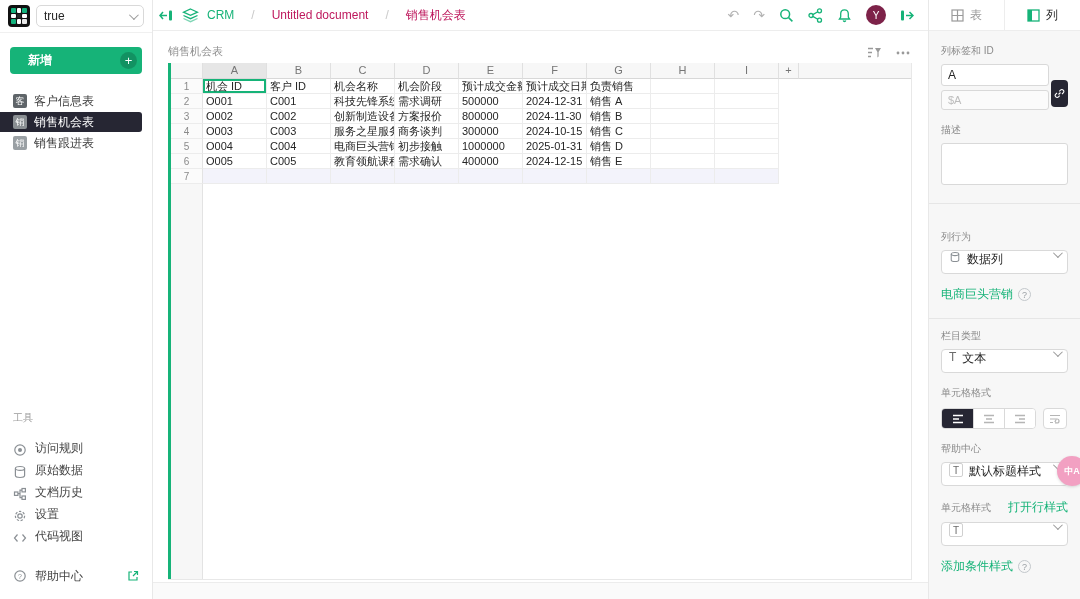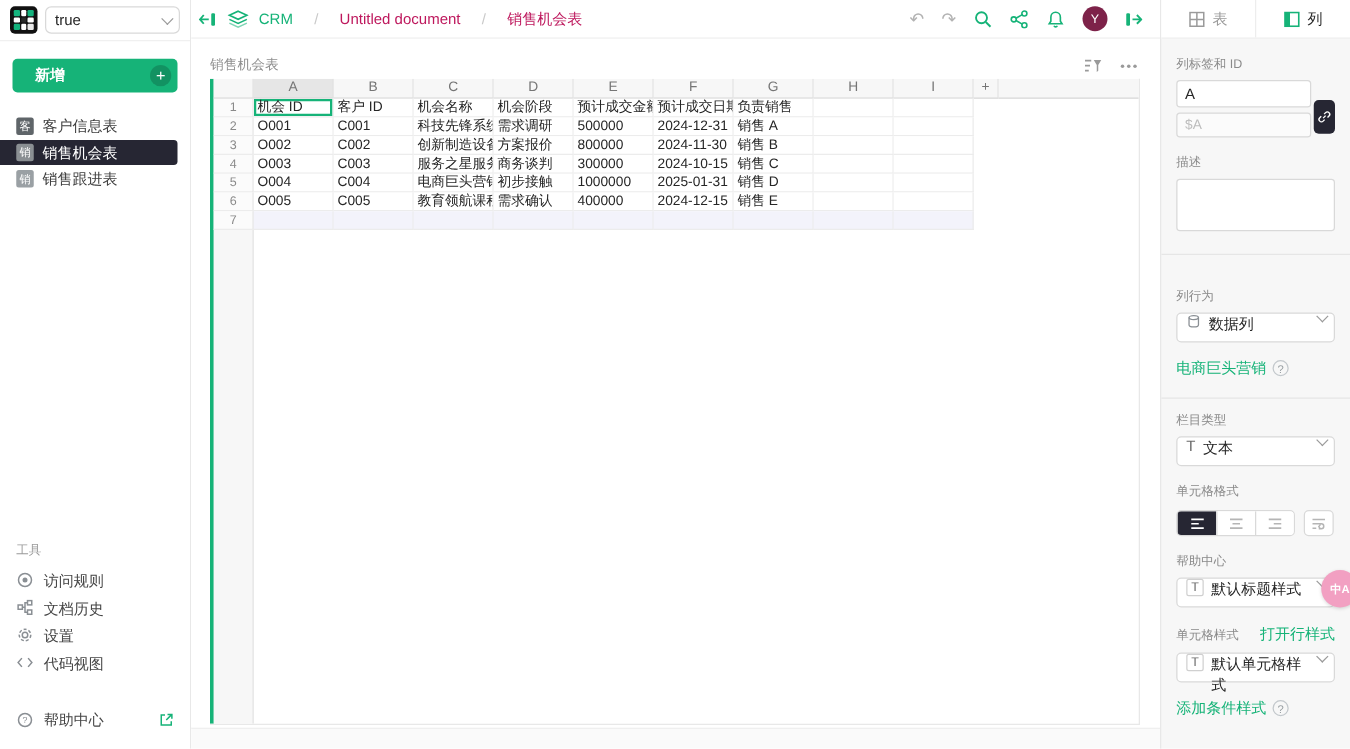--- a/index.html
+++ b/index.html
@@ -16,21 +16,21 @@
   .ws-dd { flex:1; height:22px; border:1px solid #d9d9d9; border-radius:5px; background:#fff; display:flex; align-items:center; padding:0 7px; justify-content:space-between; font-size:12px; color:#262626; cursor:pointer; }
   .chev { width:7px; height:7px; border-right:1.4px solid #9a9a9a; border-bottom:1.4px solid #9a9a9a; transform:rotate(45deg) translateY(-2px); }
   .add-btn { margin:14px 10px 0 10px; height:27px; background:var(--accent); border-radius:4px; color:#fff; font-weight:bold; font-size:12px; display:flex; align-items:center; padding:0 5px 0 18px; justify-content:space-between; cursor:pointer; border:none; }
   .add-plus { width:17px; height:17px; border-radius:50%; background:rgba(0,0,0,.18); color:#fff; display:flex; align-items:center; justify-content:center; font-size:13px; font-weight:normal; line-height:1; }
   .pages { margin-top:16px; }
   .page-item { height:20px; display:flex; align-items:center; gap:7px; padding:0 0 0 13px; margin:1px 0; color:#3d3d3d; cursor:pointer; }
   .page-item .tbl-ic { width:14px; height:14px; border-radius:2px; color:#fff; font-size:9px; display:flex; align-items:center; justify-content:center; flex:0 0 14px; }
   .page-item.selected { background:var(--darksel); color:#fff; border-radius:0 3px 3px 0; margin-right:10px; }
   .tools { margin-top:auto; padding:0 0 4px 13px; }
   .tools-label { color:#9a9a9a; font-size:10px; margin-bottom:10px; }
-  .tool-item { height:22px; display:flex; align-items:flex-start; gap:8px; color:#454545; cursor:pointer; font-size:12px; }
+  .tool-item { height:22px; display:flex; align-items:flex-end; gap:8px; color:#454545; cursor:pointer; font-size:12px; }
   .tool-item svg, .help-row svg { flex:0 0 14px; }
   .help-row { height:30px; display:flex; align-items:center; gap:8px; padding:0 12px 0 13px; margin:12px 0 8px 0; color:#454545; cursor:pointer; }
   .help-spacer { flex:1; }
   .gray-ic { stroke:#8a8f94; fill:none; stroke-width:1.2; }
 
   
   .main { flex:1; display:flex; flex-direction:column; min-width:0; background:#fff; }
   .topbar { height:31px; flex:0 0 31px; border-bottom:1px solid #ededed; display:flex; align-items:center; padding:0 14px 0 6px; gap:8px; background:#fff; }
   .crumb { display:flex; align-items:center; gap:17px; font-size:12px; }
   .crumb .org { color:var(--accent); cursor:pointer; }
@@ -139,20 +139,27 @@
       <div class="tools-label">工具</div>
       <div class="tool-item">
         <svg width="14" height="14" viewBox="0 0 14 14">
             <circle class="gray-ic" cx="7" cy="7" r="5.2"></circle>
             <circle cx="7" cy="7" r="2" fill="#8a8f94"></circle>
           </svg>
         <span>访问规则</span>
       </div>
       <div class="tool-item">
         <svg width="14" height="14" viewBox="0 0 14 14">
+            <ellipse class="gray-ic" cx="7" cy="3.4" rx="4.6" ry="1.9"></ellipse>
+            <path class="gray-ic" d="M2.4 3.4 v7.2 c0 1 2 1.9 4.6 1.9 s4.6-.9 4.6-1.9 V3.4"></path>
+          </svg>
+        <span>原始数据</span>
+      </div>
+      <div class="tool-item">
+        <svg width="14" height="14" viewBox="0 0 14 14">
             <rect class="gray-ic" x="1.5" y="5" width="3.4" height="3.4"></rect>
             <rect class="gray-ic" x="9" y="1.5" width="3.4" height="3.4"></rect>
             <rect class="gray-ic" x="9" y="9" width="3.4" height="3.4"></rect>
             <path class="gray-ic" d="M5 6.7 h2 M7 6.7 V3.2 h2 M7 6.7 v4 h2"></path>
           </svg>
         <span>文档历史</span>
       </div>
       <div class="tool-item">
         <svg width="14" height="14" viewBox="0 0 14 14">
             <circle class="gray-ic" cx="7" cy="7" r="2.2"></circle>
@@ -440,21 +447,20 @@
         <span>默认标题样式</span>
         <span class="chev"></span>
       </div>
 
       <div class="row-between">
         <span class="rlabel" style="margin-top:0">单元格样式</span>
         <span class="glink">打开行样式</span>
       </div>
       <div class="rselect">
         <span class="t-ic">T</span>
-        <span>默认单元格样式</span>
         <span class="chev"></span>
       </div>
 
       <div class="glink">
         <span>添加条件样式</span>
         <span class="qmark">?</span>
       </div>
 
       
 

